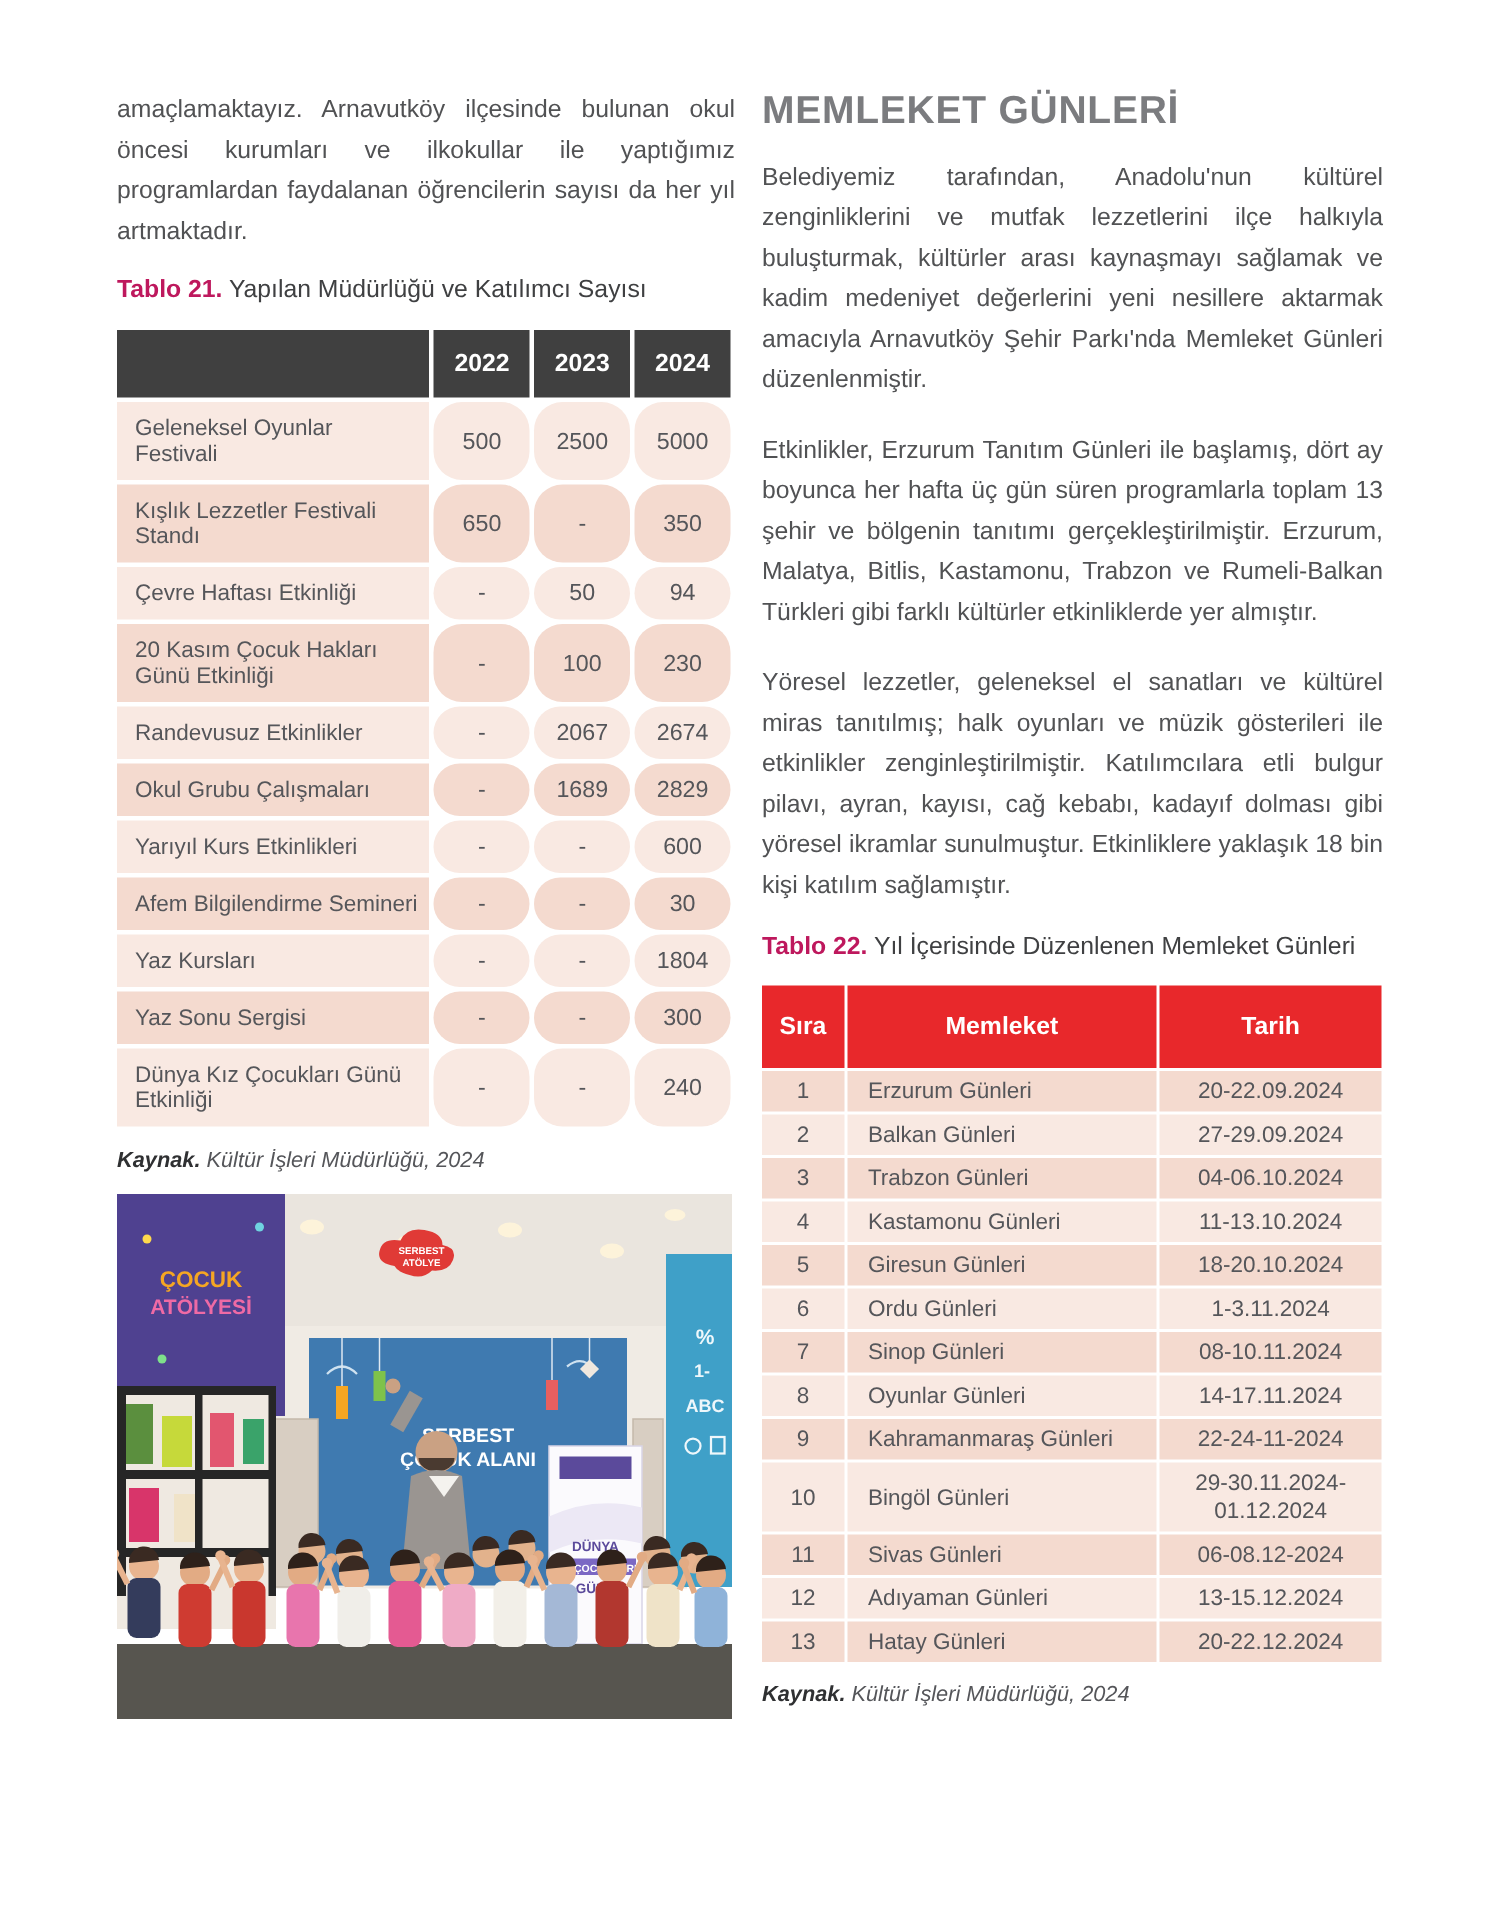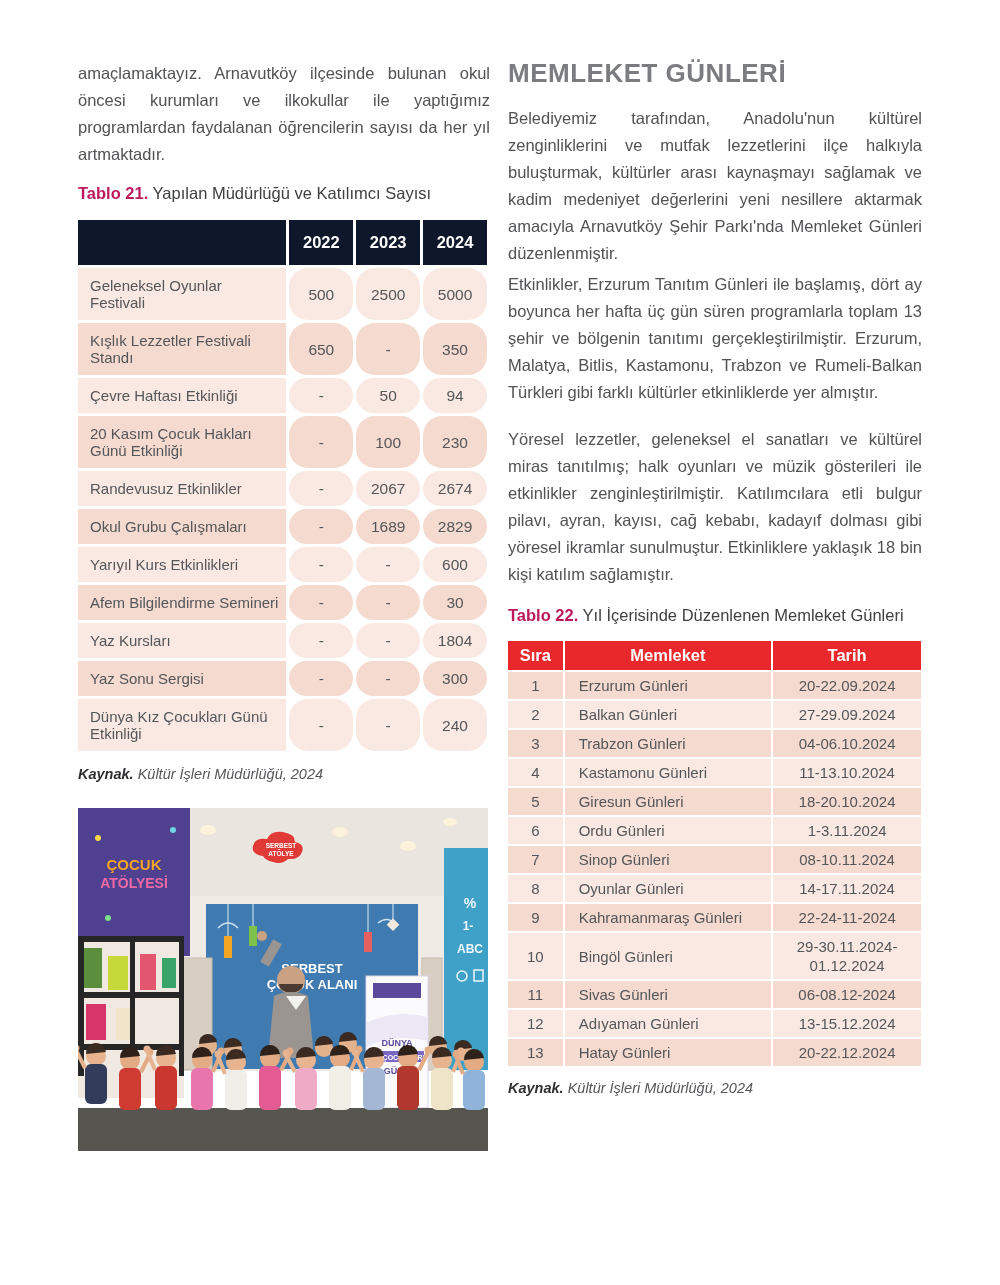--- a/index.html
+++ b/index.html
@@ -15,56 +15,56 @@
   p.body-text{
     margin:0 0 14px 0;font-size:16.5px;line-height:27px;color:#515254;
     text-align:justify;
   }
   .table-label{margin:8px 0 12px 0;font-size:16.5px;line-height:23px;color:#3f4042;}
   .table-label .lbl{font-weight:bold;color:#be185d;}
 
   
   table.t21{border-collapse:separate;border-spacing:3px;width:415px;margin-left:-3px;}
   table.t21 th{
-    background:#0f172a;color:#fff;font-weight:bold;font-size:16.5px;
+    background:#404040;color:#fff;font-weight:bold;font-size:16.5px;
     padding:13px 2px;
   }
   table.t21 th.namecol{width:205px;}
   table.t21 th.yearcol{width:60px;}
   table.t21 td{font-size:15px;line-height:17px;color:#55565a;padding:9px 4px;}
   table.t21 td.name{text-align:left;padding-left:12px;padding-right:8px;}
   table.t21 td.num{text-align:center;font-size:15.5px;border-radius:19px;}
   table.t21 tbody tr:nth-child(odd) td{background:#f9e9e2;}
   table.t21 tbody tr:nth-child(even) td{background:#f4dacf;}
 
   
   table.t22{border-collapse:separate;border-spacing:2px;width:417px;margin-left:-2px;}
   table.t22 th{
     background:#e8282b;color:#fff;font-weight:bold;font-size:16.5px;
-    text-align:center;padding:5px 2px;
+    text-align:center;padding:18px 2px;
   }
   table.t22 th.c-sira{width:52px;}
   table.t22 th.c-mem{width:208px;}
   table.t22 th.c-tarih{width:148px;}
   table.t22 td{font-size:15px;line-height:19px;color:#55565a;padding:4px 4px;}
   table.t22 td.sira{text-align:center;}
   table.t22 td.mem{text-align:left;padding-left:14px;}
   table.t22 td.tarih{text-align:center;}
   table.t22 tbody tr:nth-child(odd) td{background:#f4dacf;}
   table.t22 tbody tr:nth-child(even) td{background:#f9e9e2;}
 
   .kaynak{margin:12px 0 0 0;font-size:14.5px;font-style:italic;color:#55565a;}
   .kaynak .klbl{font-weight:bold;color:#2f3032;}
 
   h1.mem-title{
     margin:0 0 16px 0;font-size:26px;font-weight:bold;color:#7b7c7f;
     letter-spacing:0.5px;
   }
 
-  .photo-wrap{margin-top:26px;width:410px;height:350px;overflow:hidden;}
+  .photo-wrap{margin-top:14px;width:410px;height:350px;overflow:hidden;}
   .caption{margin:10px 0 0 0;font-size:15px;font-style:italic;color:#737373;}
 
   
   .footer{
     position:absolute;left:38px;top:1238px;display:flex;align-items:center;
     letter-spacing:1.3px;font-size:14px;color:#76828f;
   }
   .footer .pagenum{font-weight:bold;font-size:15px;color:#76828f;margin-right:14px;letter-spacing:1px;}
   .footer .muni{color:#9fa9b2;margin-left:14px;}
   .footer .dot{margin:0 7px;color:#76828f;}
@@ -358,21 +358,21 @@
       </svg>
     </div>
 
     <p class="caption">Dünya Kız Çocukları Günü, 2024</p>
   </div>
 
   <div class="col-right">
 
     <h1 class="mem-title">MEMLEKET GÜNLERİ</h1>
 
-    <p class="body-text" style="margin-bottom:4px;">Belediyemiz tarafından, Anadolu'nun kültürel zenginliklerini ve mutfak lezzetlerini ilçe halkıyla buluşturmak, kültürler arası kaynaşmayı sağlamak ve kadim medeniyet değerlerini yeni nesillere aktarmak amacıyla Arnavutköy Şehir Parkı'nda Memleket Günleri düzenlenmiştir.</p>
+    <p class="body-text" style="margin-bottom:20px;">Belediyemiz tarafından, Anadolu'nun kültürel zenginliklerini ve mutfak lezzetlerini ilçe halkıyla buluşturmak, kültürler arası kaynaşmayı sağlamak ve kadim medeniyet değerlerini yeni nesillere aktarmak amacıyla Arnavutköy Şehir Parkı'nda Memleket Günleri düzenlenmiştir.</p>
     <p class="body-text" style="margin-bottom:20px;">Etkinlikler, Erzurum Tanıtım Günleri ile başlamış, dört ay boyunca her hafta üç gün süren programlarla toplam 13 şehir ve bölgenin tanıtımı gerçekleştirilmiştir. Erzurum, Malatya, Bitlis, Kastamonu, Trabzon ve Rumeli-Balkan Türkleri gibi farklı kültürler etkinliklerde yer almıştır.</p>
     <p class="body-text" style="margin-bottom:16px;">Yöresel lezzetler, geleneksel el sanatları ve kültürel miras tanıtılmış; halk oyunları ve müzik gösterileri ile etkinlikler zenginleştirilmiştir. Katılımcılara etli bulgur pilavı, ayran, kayısı, cağ kebabı, kadayıf dolması gibi yöresel ikramlar sunulmuştur. Etkinliklere yaklaşık 18 bin kişi katılım sağlamıştır.</p>
 
     <p class="table-label">
       <span class="lbl">Tablo 22.</span>
       <span>Yıl İçerisinde Düzenlenen Memleket Günleri</span>
     </p>
 
     <table class="t22">
       <thead>

